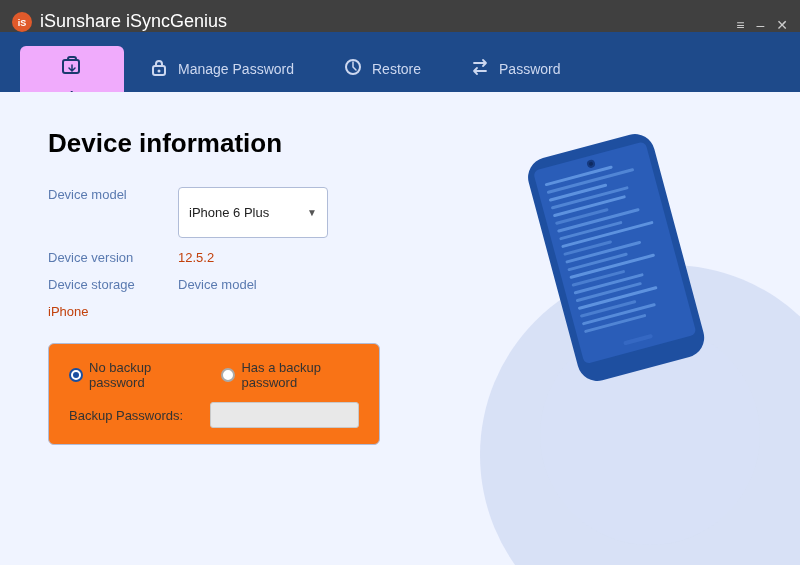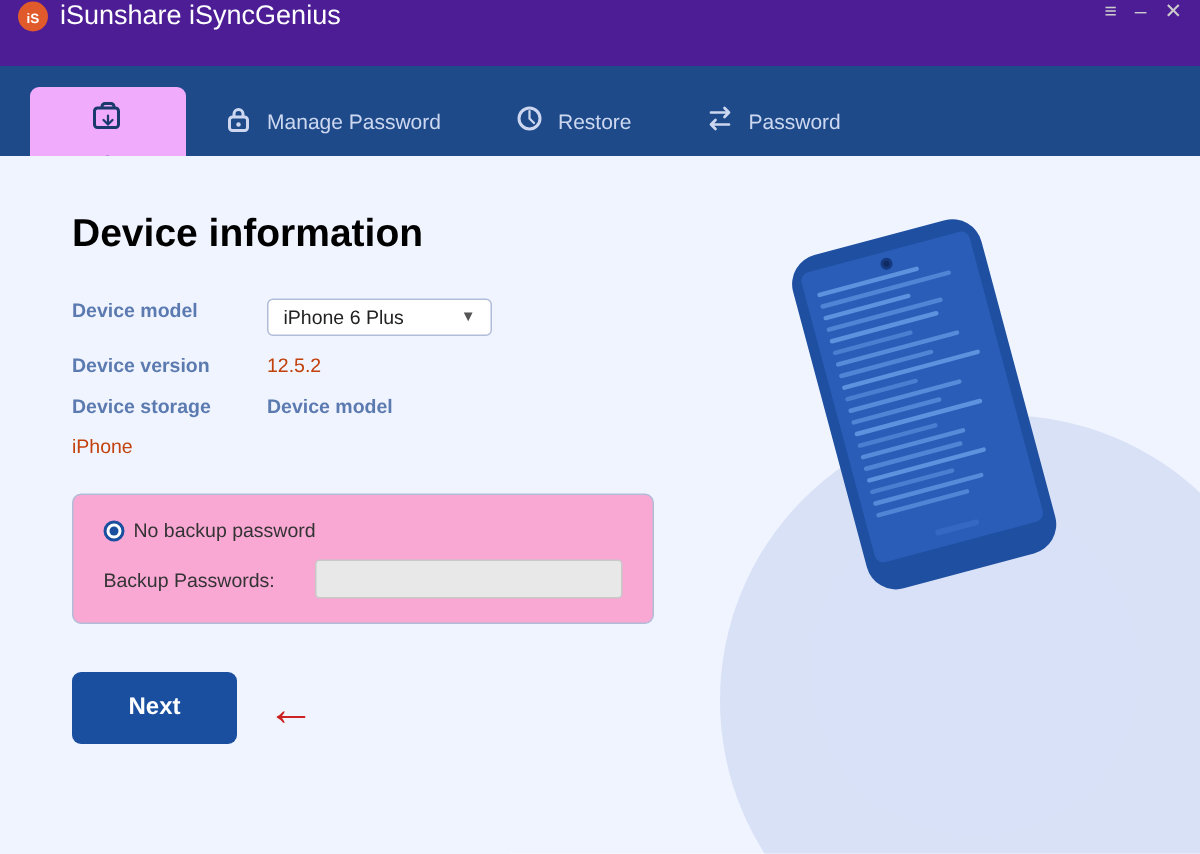--- a/index.html
+++ b/index.html
@@ -8,24 +8,24 @@
       height: 569px;
       font-family: 'Segoe UI', Arial, sans-serif;
       background: #fff;
       overflow: hidden;
       user-select: none;
     }
 
     
     .title-bar {
       display: flex;
-      align-items: flex-start;
+      align-items: flex-end;
       justify-content: space-between;
-      background: #4c1d95;
-      height: 44px;
+      background: #404040;
+      height: 32px;
       padding: 0 12px;
     }
     .title-bar-left {
       display: flex;
       align-items: center;
       gap: 8px;
     }
     .title-bar-logo {
       width: 20px;
       height: 20px;
@@ -133,58 +133,57 @@
     
     .device-info-table {
       display: grid;
       grid-template-columns: 130px 1fr;
       row-gap: 12px;
       margin-bottom: 24px;
     }
     .info-label {
       font-size: 13px;
       color: #5a7ab0;
-      font-weight: bold;
     }
     .info-value {
       font-size: 13px;
       color: #c2410c;
     }
     .device-model-select {
       display: flex;
       align-items: center;
       gap: 6px;
     }
     .select-box {
       display: flex;
       align-items: center;
       justify-content: space-between;
       border: 1px solid #b0bcd8;
       border-radius: 4px;
-      padding: 4px 10px;
+      padding: 17px 10px;
       font-size: 13px;
       background: white;
       width: 150px;
       cursor: pointer;
       color: #222;
     }
     .select-arrow {
       color: #555;
       font-size: 10px;
       margin-left: 8px;
     }
 
     
     .password-box {
       border: 1px solid #b0bcd8;
       border-radius: 6px;
-      background: #f9a8d4;
+      background: #f97316;
       padding: 16px 20px;
-      width: 388px;
-      margin-bottom: 32px;
+      width: 332px;
+      margin-bottom: 46px;
     }
     .radio-row {
       display: flex;
       gap: 30px;
       margin-bottom: 12px;
       align-items: center;
     }
     .radio-item {
       display: flex;
       align-items: center;
@@ -395,25 +394,25 @@
       <span class="info-label">Device model</span>
       <span class="info-value">iPhone</span>
     </div>
 
     <div class="password-box">
       <div class="radio-row">
         <div class="radio-item">
           <div class="radio-circle selected"></div>
           <span>No backup password</span>
         </div>
+        <div class="radio-item">
+          <div class="radio-circle unselected"></div>
+          <span>Has a backup password</span>
+        </div>
       </div>
       <div class="password-field-row">
         <span class="password-field-label">Backup Passwords:</span>
         <div class="password-input"></div>
       </div>
     </div>
 
-    <div class="bottom-bar">
-      <button class="next-button">Next</button>
-      <span class="arrow-icon">←</span>
-    </div>
   </div>
 </div>
 
 </body></html>

